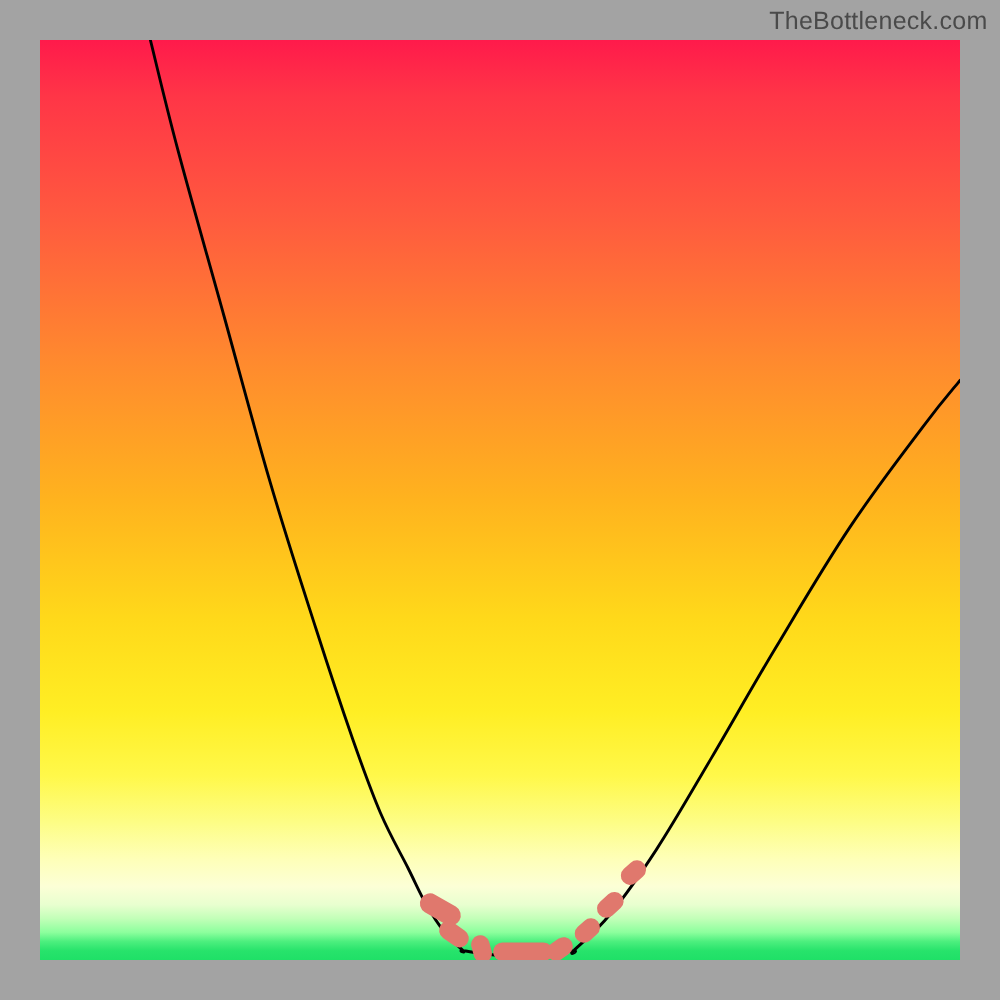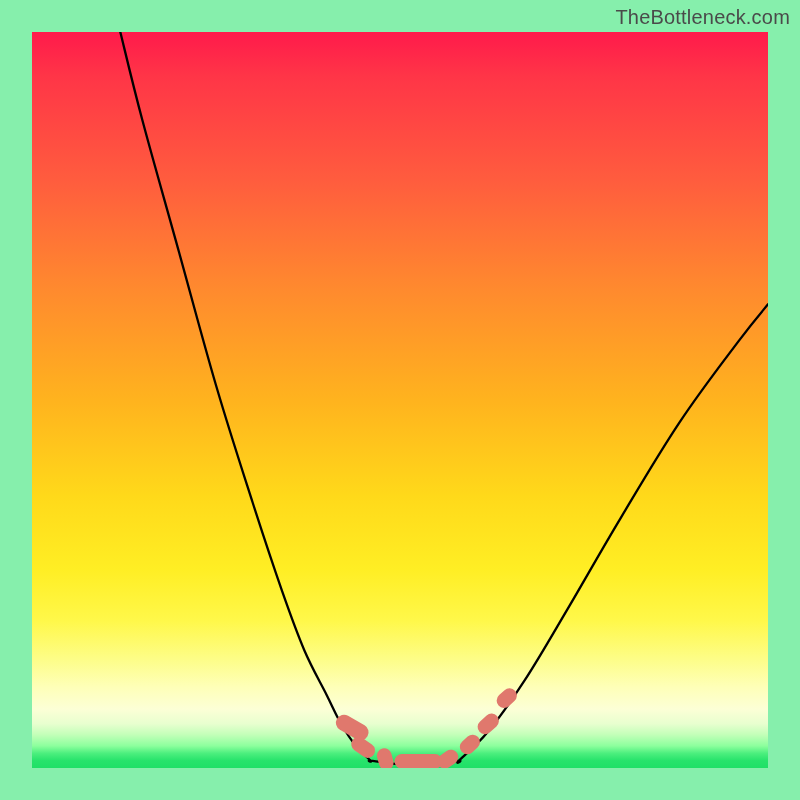--- a/index.html
+++ b/index.html
@@ -8,21 +8,21 @@
     width: 800px;
     height: 800px;
     overflow: hidden;
     background: #000;
     font-family: Arial, Helvetica, sans-serif;
   }
   .frame {
     position: relative;
     width: 800px;
     height: 800px;
-    background: #86efac;
+    background: #a3a3a3;
   }
   .plot {
     position: absolute;
     left: 32px;
     top: 32px;
     width: 736px;
     height: 736px;
     
     background: linear-gradient(
       to bottom,

